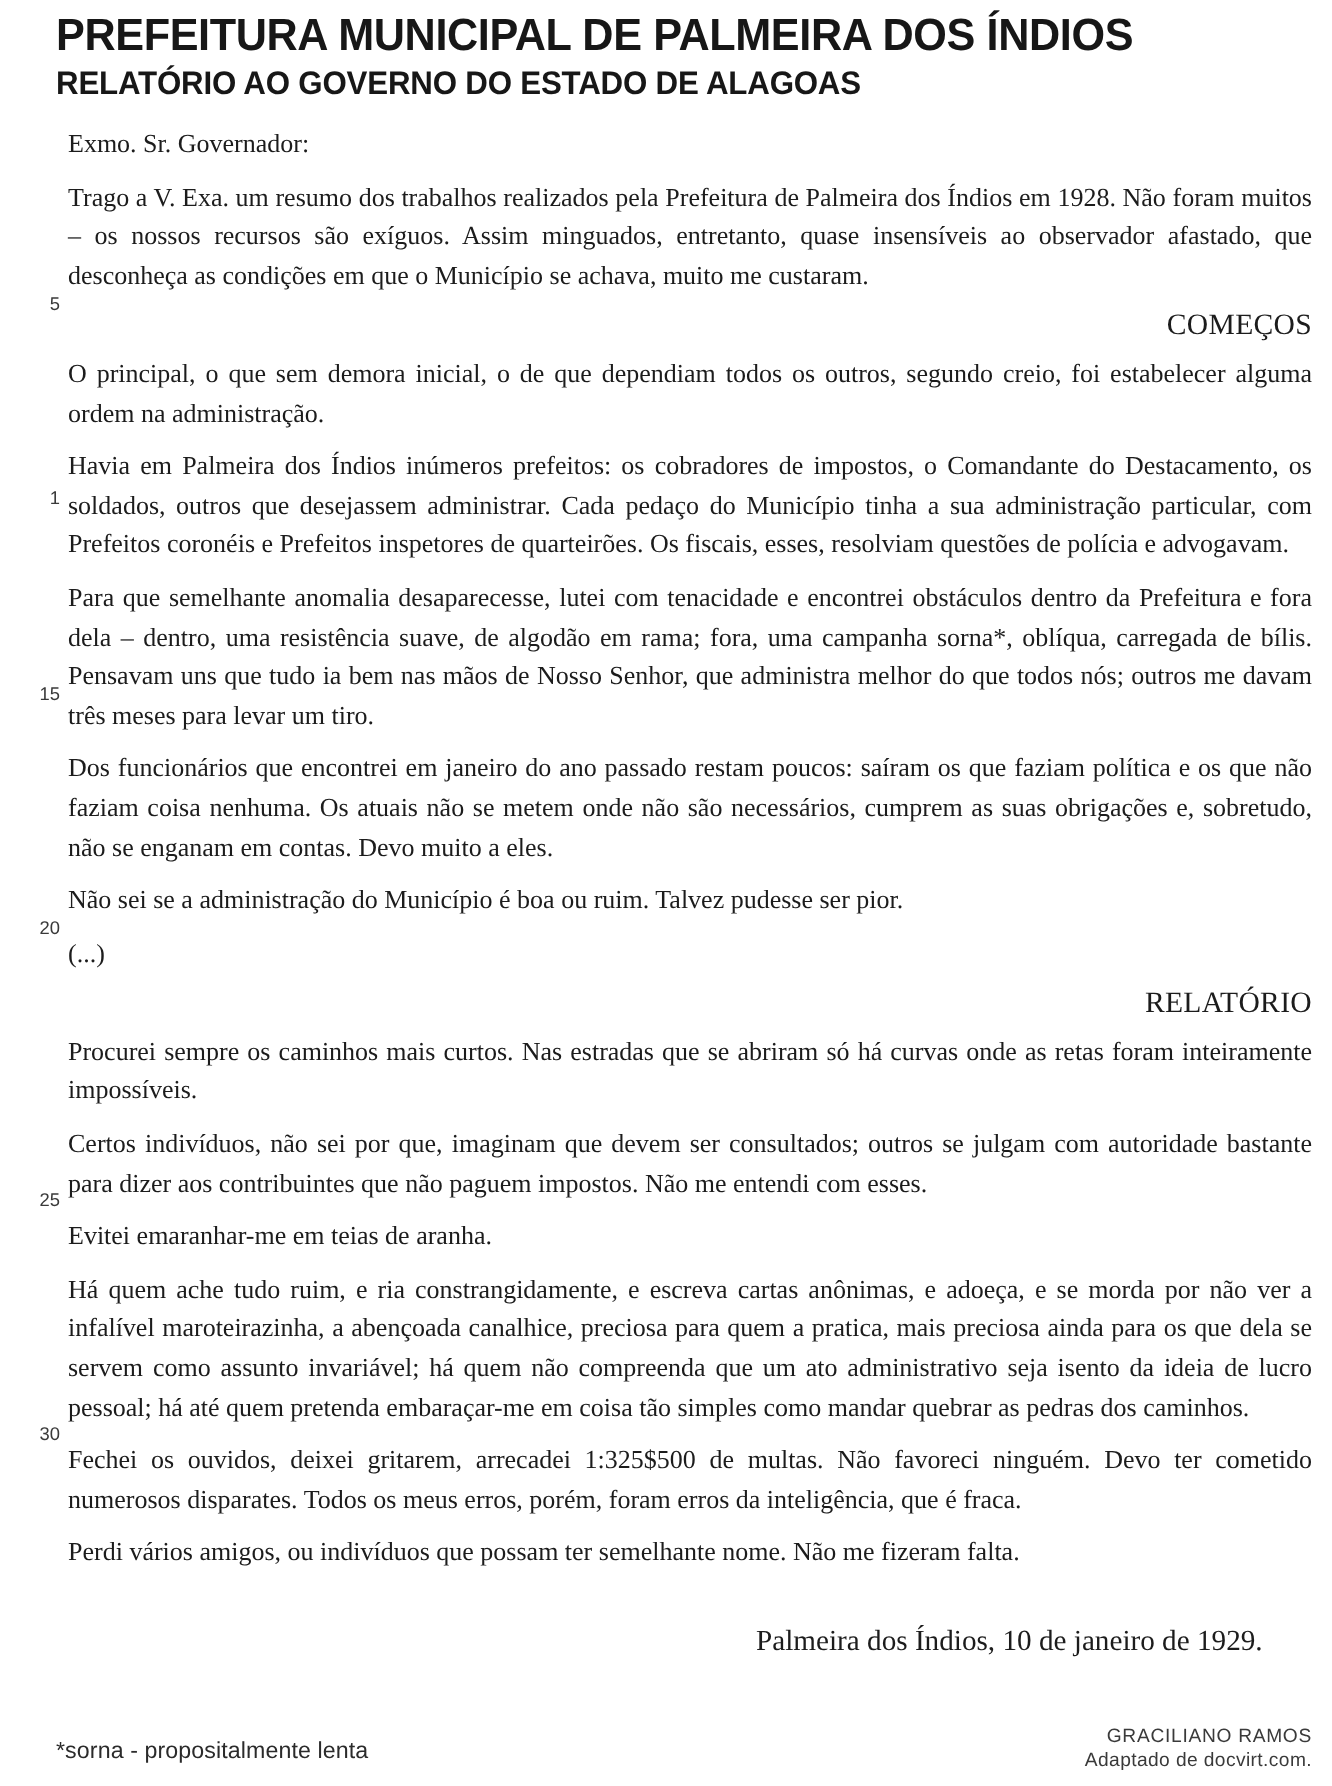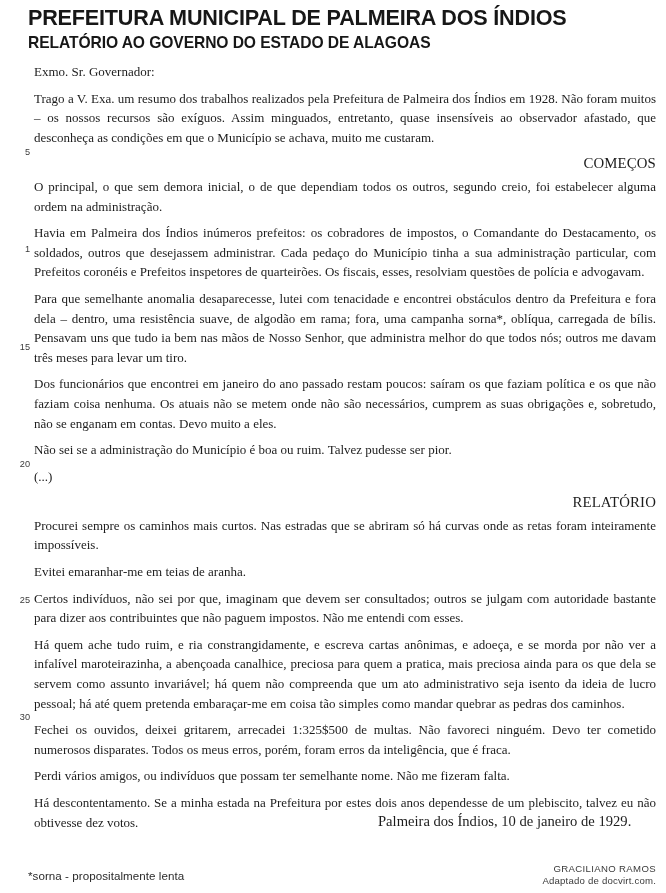--- a/index.html
+++ b/index.html
@@ -192,31 +192,30 @@
     <p class="para gap">Dos funcionários que encontrei em janeiro do ano passado restam poucos: saíram os que faziam política e os que não faziam coisa nenhuma. Os atuais não se metem onde não são necessários, cumprem as suas obrigações e, sobretudo, não se enganam em contas. Devo muito a eles.</p>
 
     <p class="para last-left gap">Não sei se a administração do Município é boa ou ruim. Talvez pudesse ser pior.</p>
 
     <p class="para last-left gap">(...)</p>
 
     <p class="section-head">RELATÓRIO</p>
 
     <p class="para">Procurei sempre os caminhos mais curtos. Nas estradas que se abriram só há curvas onde as retas foram inteiramente impossíveis.</p>
 
+    <p class="para gap">Certos indivíduos, não sei por que, imaginam que devem ser consultados; outros se julgam com autoridade bastante para dizer aos contribuintes que não paguem impostos. Não me entendi com esses.</p>
+
     <p class="para last-left gap">Evitei emaranhar-me em teias de aranha.</p>
 
-    <p class="para gap">Certos indivíduos, não sei por que, imaginam que devem ser consultados; outros se julgam com autoridade bastante para dizer aos contribuintes que não paguem impostos. Não me entendi com esses.</p>
-
     <p class="para gap">Há quem ache tudo ruim, e ria constrangidamente, e escreva cartas anônimas, e adoeça, e se morda por não ver a infalível maroteirazinha, a abençoada canalhice, preciosa para quem a pratica, mais preciosa ainda para os que dela se servem como assunto invariável; há quem não compreenda que um ato administrativo seja isento da ideia de lucro pessoal; há até quem pretenda embaraçar-me em coisa tão simples como mandar quebrar as pedras dos caminhos.</p>
 
     <p class="para gap">Fechei os ouvidos, deixei gritarem, arrecadei 1:325$500 de multas. Não favoreci ninguém. Devo ter cometido numerosos disparates. Todos os meus erros, porém, foram erros da inteligência, que é fraca.</p>
 
     <p class="para last-left gap">Perdi vários amigos, ou indivíduos que possam ter semelhante nome. Não me fizeram falta.</p>
 
-    <p class="para gap">Há descontentamento. Se a minha estada na Prefeitura por estes dois anos dependesse de um plebiscito, talvez eu não obtivesse dez votos.</p>
 
   </div>
 
   <div class="signature">
     <div class="sig-line">Palmeira dos Índios, 10 de janeiro de 1929.</div>
   </div>
 
   <div class="footnote">*sorna - propositalmente lenta</div>
 
   <div class="credit">

